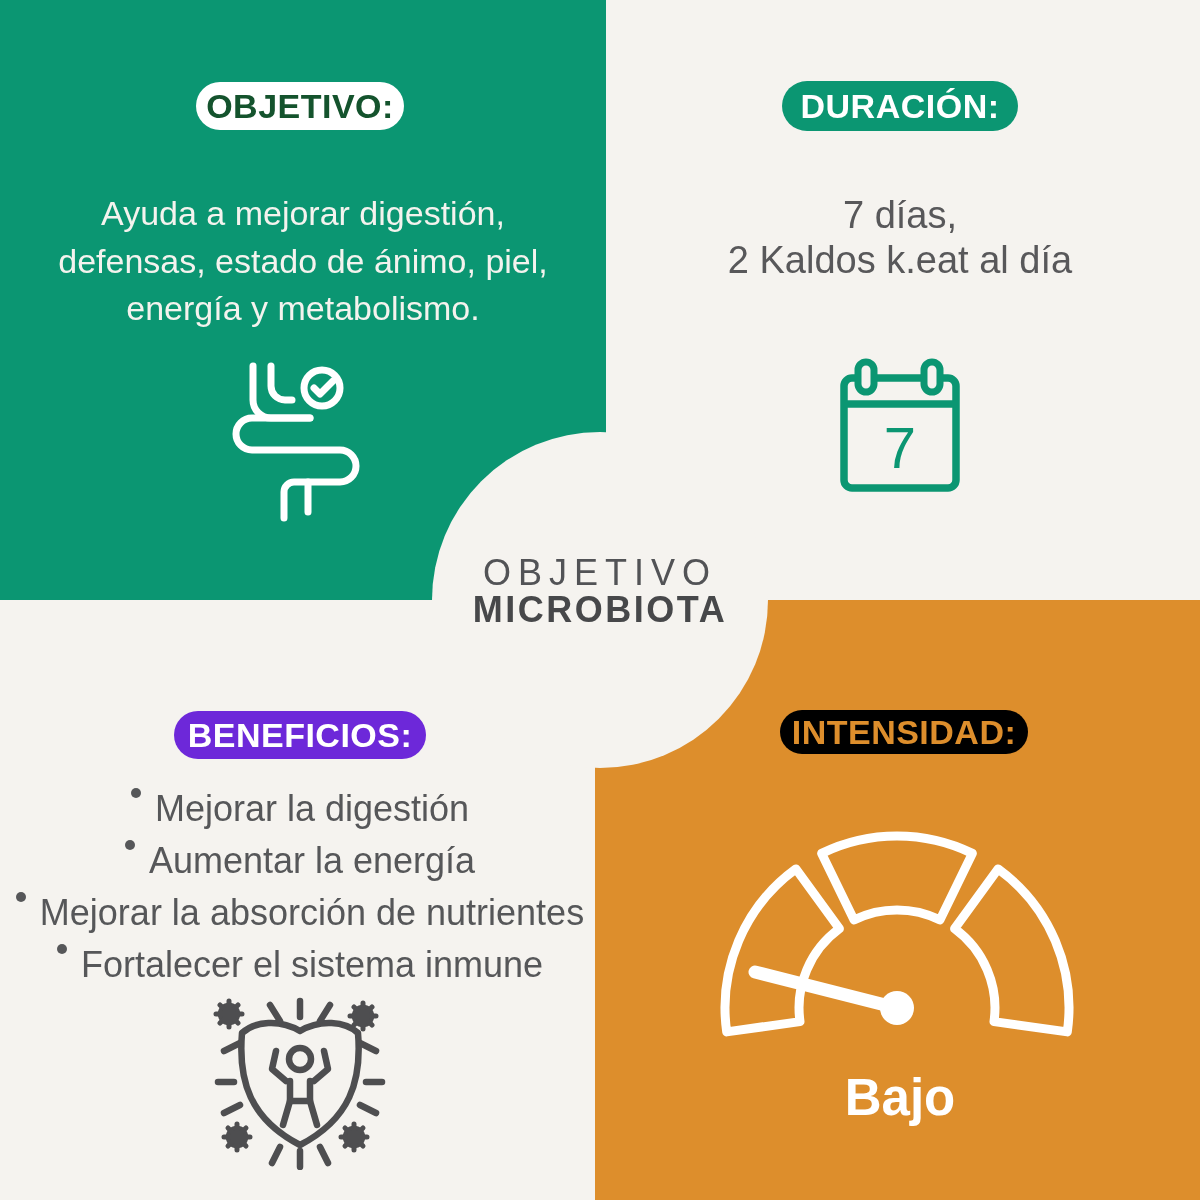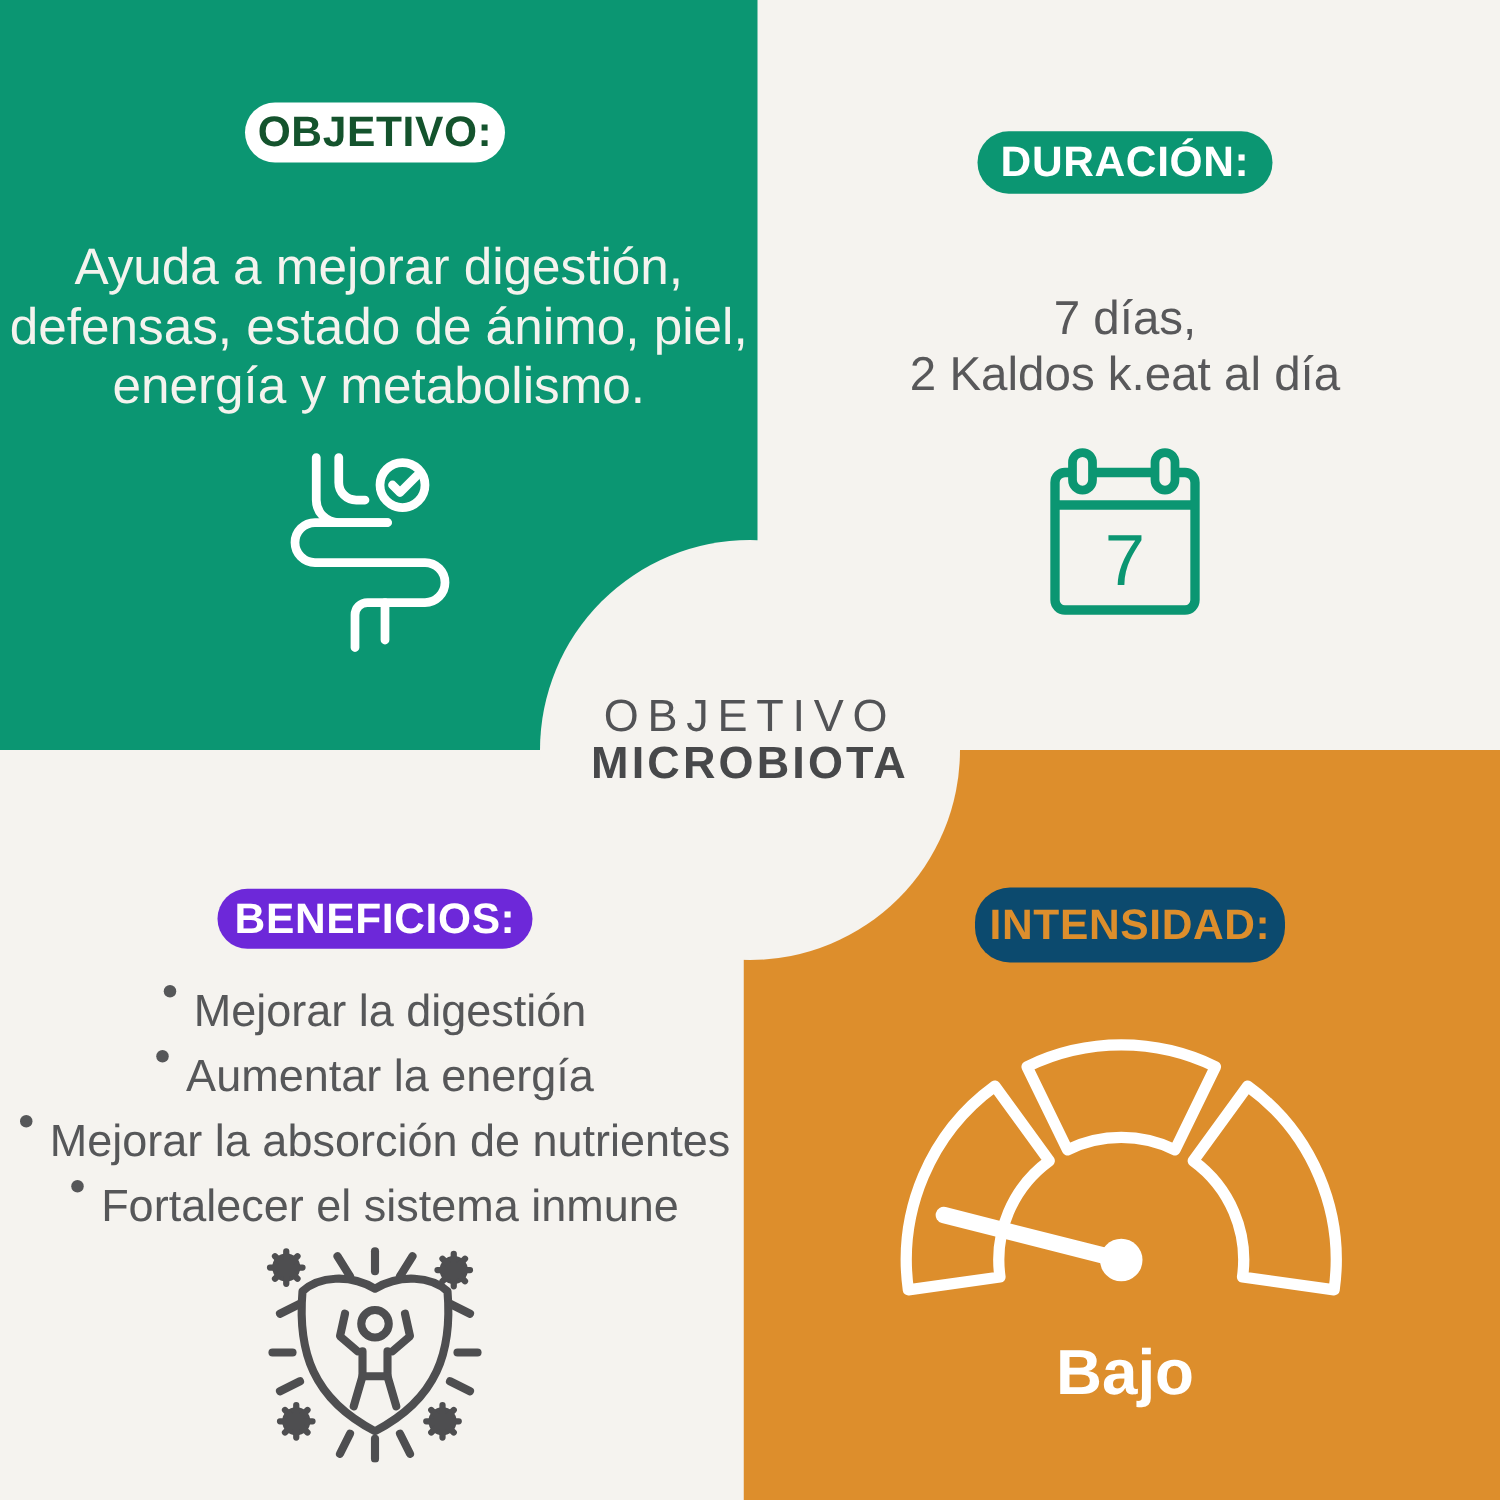--- a/index.html
+++ b/index.html
@@ -6,28 +6,28 @@
   .canvas{position:relative;width:1200px;height:1200px;overflow:hidden;
     background:#f5f3ef;font-family:"Liberation Sans",sans-serif;}
   .panel{position:absolute;}
   .panel-green{left:0;top:0;width:606px;height:600px;background:#0b9672;}
   .panel-orange{left:595px;top:600px;width:605px;height:600px;background:#dd8e2c;}
   .center-circle{position:absolute;left:432px;top:432px;width:336px;height:336px;
     border-radius:50%;background:#f5f3ef;}
   .pill{position:absolute;display:flex;align-items:center;justify-content:center;
     border-radius:28px;font-weight:700;font-size:34px;letter-spacing:.5px;}
   .pill-objective{left:196px;top:82px;width:208px;height:48px;background:#ffffff;color:#14532d;}
-  .pill-duration{left:782px;top:81px;width:236px;height:50px;background:#0b9672;color:#ffffff;margin-top:24px;}
+  .pill-duration{left:782px;top:81px;width:236px;height:50px;background:#0b9672;color:#ffffff;}
   .pill-benefits{left:174px;top:711px;width:252px;height:48px;background:#6d28d9;color:#ffffff;}
-  .pill-intensity{left:780px;top:710px;width:248px;height:60px;background:#0c4a6e;color:#dd8e2c;}
+  .pill-intensity{left:780px;top:710px;width:248px;height:44px;background:#000000;color:#dd8e2c;}
   .obj-text{position:absolute;left:0;top:190px;width:606px;text-align:center;
-    color:#f4f3ee;font-size:41px;line-height:47.5px;font-weight:500;}
+    color:#f4f3ee;font-size:34px;line-height:47.5px;font-weight:500;}
   .obj-text span{display:block;}
   .dur-text{position:absolute;left:600px;top:193px;width:600px;text-align:center;
-    color:#58585a;font-size:38px;line-height:45px;font-weight:500;margin-top:40px;}
+    color:#58585a;font-size:38px;line-height:45px;font-weight:500;}
   .dur-text span{display:block;}
   .benefit-list{position:absolute;left:0;top:788px;width:600px;margin:0;padding:0;
     list-style:none;color:#565759;font-size:36px;font-weight:500;}
   .benefit-list li{height:52px;display:flex;align-items:flex-start;justify-content:center;}
   .dot{width:10px;height:10px;border-radius:50%;background:#565759;margin-right:14px;flex:0 0 auto;}
   .center-title{position:absolute;left:300px;width:600px;text-align:center;}
   .center-line1{top:552px;font-size:36px;font-weight:500;letter-spacing:7px;color:#525356;}
   .center-line2{top:589px;font-size:36px;font-weight:800;letter-spacing:2.5px;color:#47484a;}
   .bajo{position:absolute;left:600px;top:1068px;width:600px;text-align:center;
     color:#ffffff;font-size:51px;font-weight:700;}

